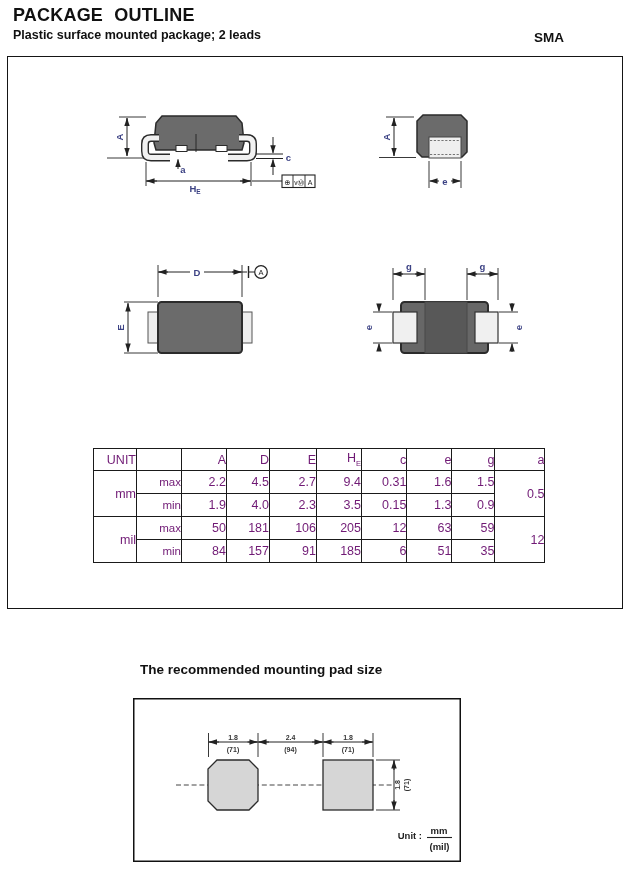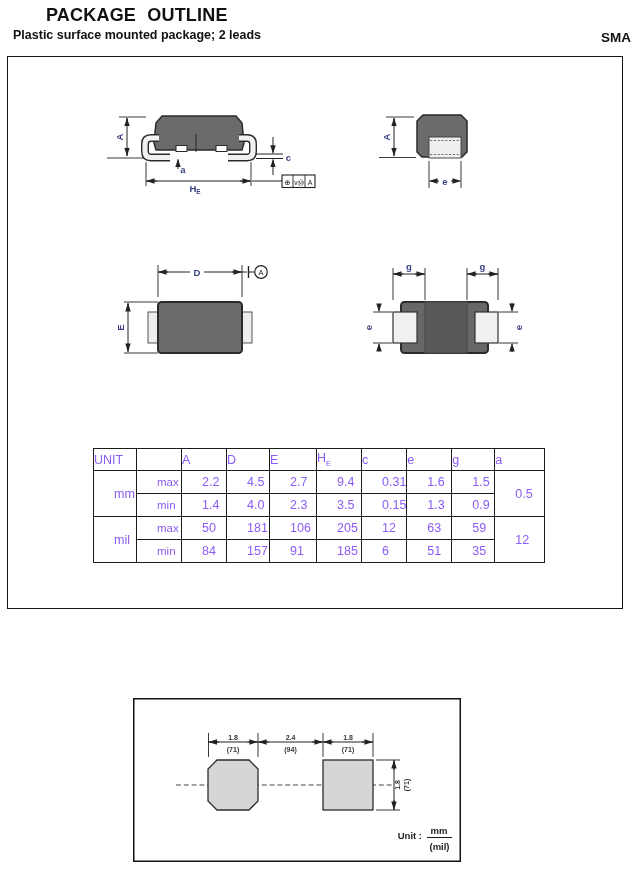--- a/index.html
+++ b/index.html
@@ -1,35 +1,35 @@
 <!DOCTYPE html>
 <html><head>
 <meta charset="utf-8">
 <style>
   html,body{margin:0;padding:0;background:#fff;}
   #page{position:relative;width:633px;height:869px;background:#fff;overflow:hidden;
         font-family:"Liberation Sans",sans-serif;color:#111;}
   .abs{position:absolute;}
-  #doc-title{left:13px;top:5px;font-size:18px;font-weight:bold;word-spacing:6px;letter-spacing:.2px;margin-left:33px;}
+  #doc-title{left:13px;top:5px;font-size:18px;font-weight:bold;word-spacing:6px;letter-spacing:.2px;}
   #doc-subtitle{left:13px;top:28px;font-size:12.5px;font-weight:bold;}
-  #pkg-code{left:601px;top:30px;font-size:13.5px;font-weight:bold;}
+  #pkg-code{left:534px;top:30px;font-size:13.5px;font-weight:bold;}
   #main-box{left:7px;top:56px;width:614px;height:551px;border:1.5px solid #151515;}
   #pad-title{left:140px;top:662px;font-size:13.5px;font-weight:bold;}
   svg{overflow:visible;}
   svg text{font-family:"Liberation Sans",sans-serif;}
   .lbl{fill:#3c4284;font-size:9.5px;font-weight:bold;}
   .blk{fill:#222;}
   .dim{stroke:#222;stroke-width:1;fill:none;}
   .ext{stroke:#222;stroke-width:0.9;fill:none;}
   .body-fill{fill:#6b6b6b;stroke:#2b2b2b;stroke-width:1.5;}
   .pad-lt{fill:#efefef;stroke:#444;stroke-width:1;}
   
   #dim-table{position:absolute;left:85px;top:391px;border-collapse:collapse;table-layout:fixed;}
-  #dim-table td{border:1.2px solid #1a1a1a;text-align:left;vertical-align:middle;
-                font-size:12.5px;color:#8b5cf6;padding:0;background:#fff;}
+  #dim-table td{border:1.2px solid #1a1a1a;text-align:right;vertical-align:middle;
+                font-size:12.5px;color:#701a75;padding:0;background:#fff;}
   #dim-table tr.hdr td{height:21px;}
   #dim-table tr.data td{height:22px;padding-left:20px;}
   #dim-table td.sub{font-size:11.5px;}
   #dim-table sub{font-size:7.5px;}
 </style>
 </head>
 <body>
 
 <div id="page">
 
@@ -212,21 +212,21 @@
         <td>4.5</td>
         <td>2.7</td>
         <td>9.4</td>
         <td>0.31</td>
         <td>1.6</td>
         <td>1.5</td>
         <td rowspan="2">0.5</td>
       </tr>
       <tr class="data">
         <td class="sub">min</td>
-        <td>1.4</td>
+        <td>1.9</td>
         <td>4.0</td>
         <td>2.3</td>
         <td>3.5</td>
         <td>0.15</td>
         <td>1.3</td>
         <td>0.9</td>
       </tr>
       <tr class="data">
         <td rowspan="2">mil</td>
         <td class="sub">max</td>
@@ -246,20 +246,21 @@
         <td>91</td>
         <td>185</td>
         <td>6</td>
         <td>51</td>
         <td>35</td>
       </tr>
     </tbody>
       </table>
   </div>
 
+  <div class="abs" id="pad-title">The recommended mounting pad size</div>
 
   <svg class="abs" style="left:133px;top:698px" width="328" height="164" viewBox="0 0 328 164">
     <defs>
       <marker id="ah5" viewBox="0 0 10 8" refX="9" refY="4" markerWidth="8.5" markerHeight="6.8" orient="auto">
         <path d="M0,0.8 L10,4 L0,7.2 Z" fill="#222"></path>
       </marker>
     </defs>
     <rect x="0.75" y="0.75" width="326.5" height="162.5" fill="none" stroke="#111" stroke-width="1.5"></rect>
     <line x1="43" y1="87" x2="259" y2="87" stroke="#444" stroke-width="1" stroke-dasharray="5,2.8"></line>
     <polygon points="84,62 116,62 125,71 125,103 116,112 84,112 75,103 75,71" fill="#d6d6d6" stroke="#2b2b2b" stroke-width="1.3"></polygon>

